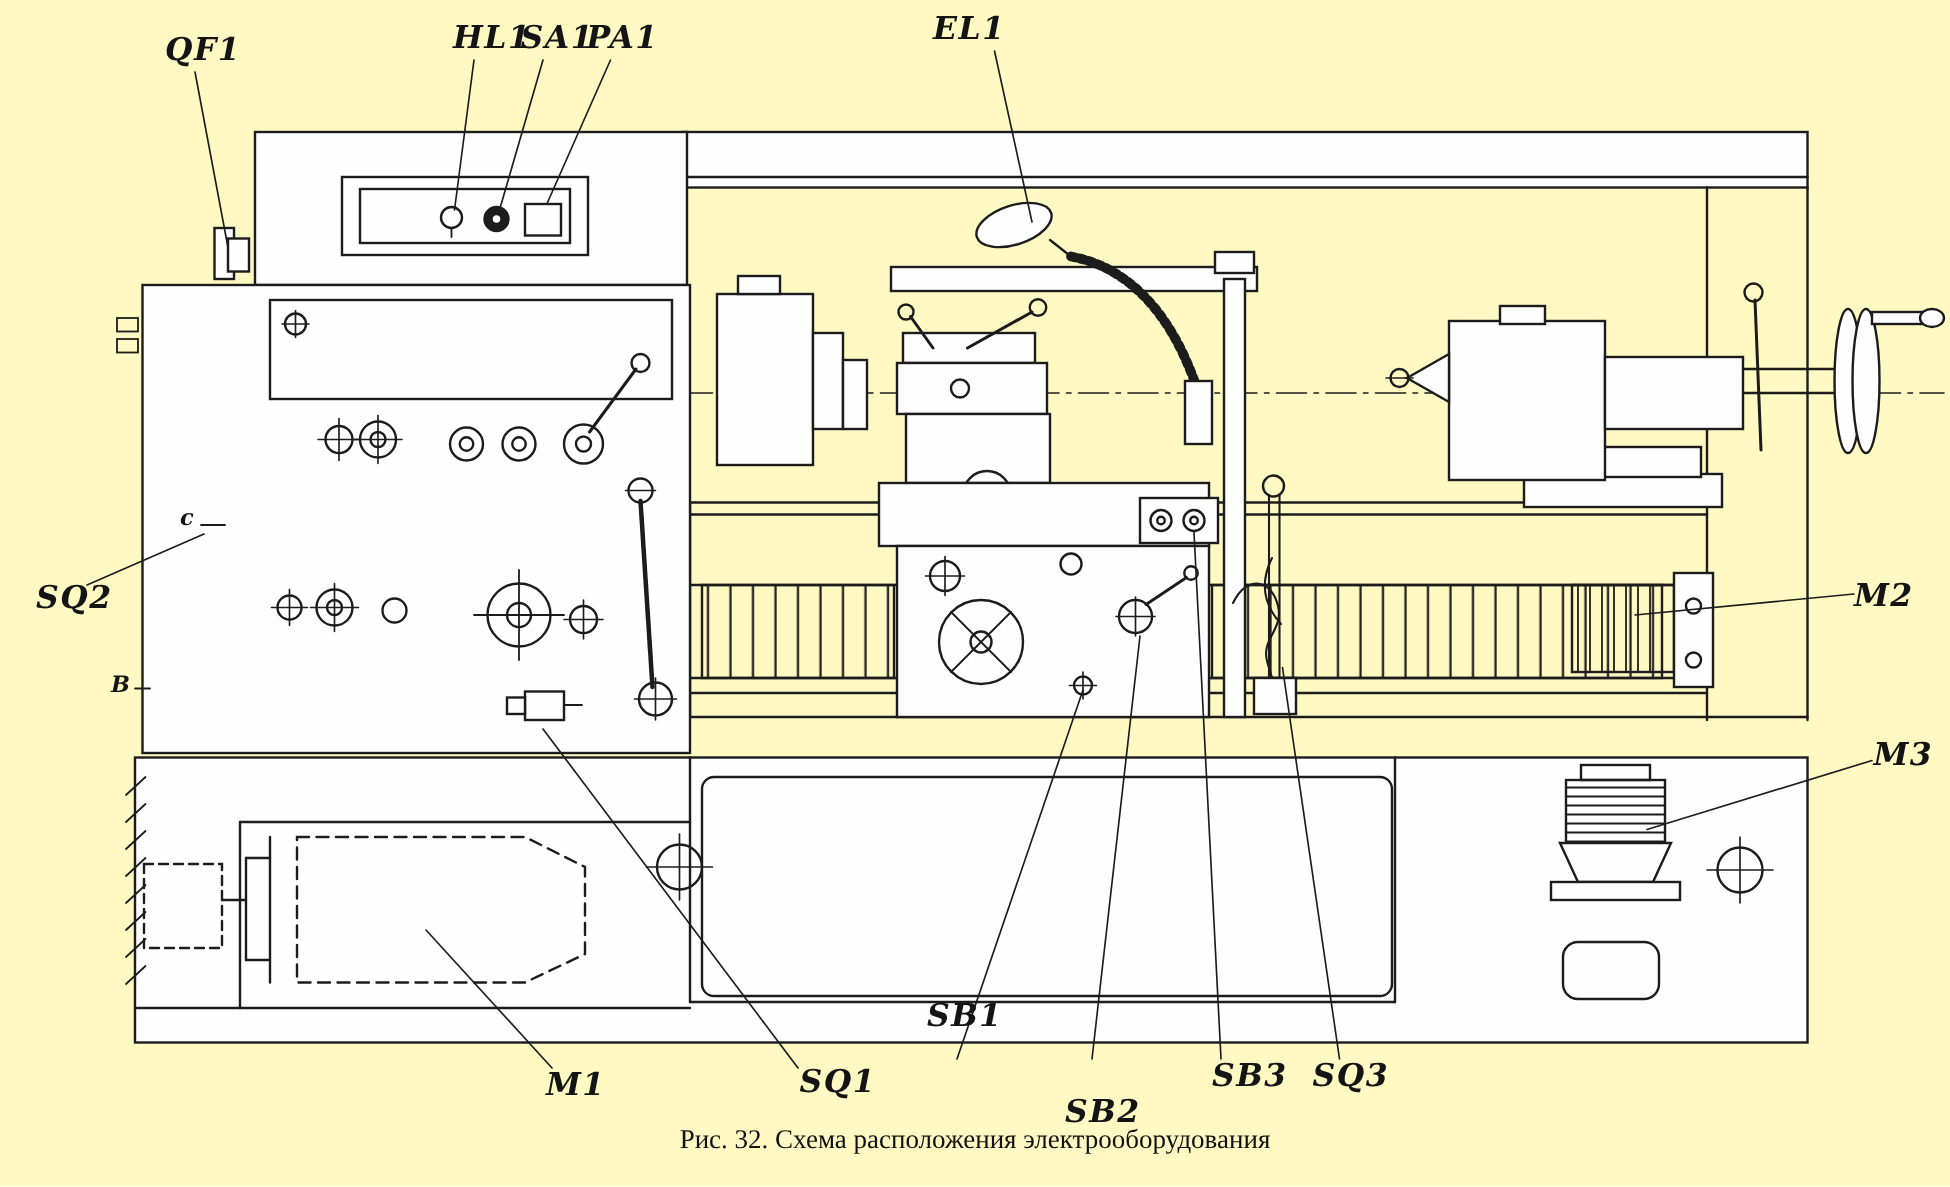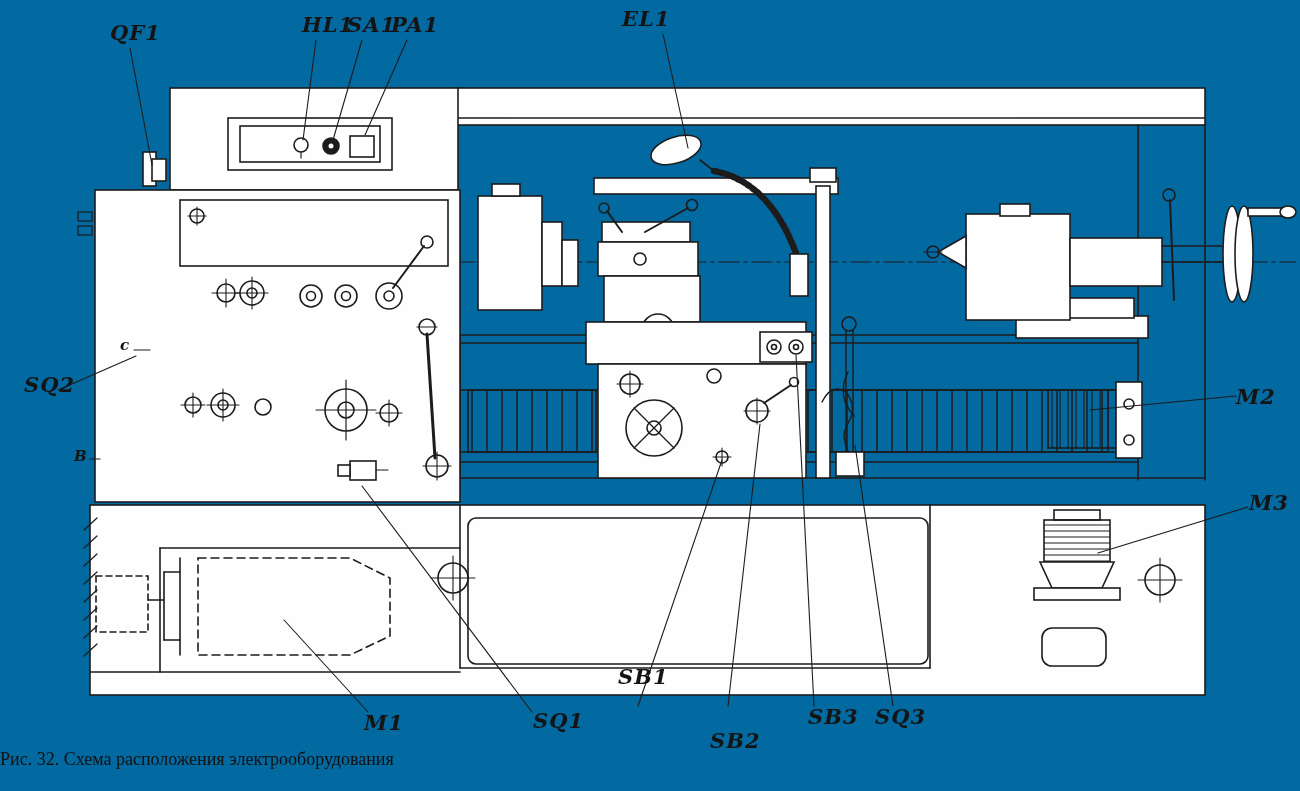--- a/index.html
+++ b/index.html
@@ -1,22 +1,22 @@
 <!DOCTYPE html>
 <html><head>
 <meta charset="utf-8">
 <style>
   html,body{margin:0;padding:0;background:#ffffff;}
-  #stage{position:relative;width:1300px;height:791px;background:#0369a1;overflow:hidden;
+  #stage{position:relative;width:1300px;height:791px;background:#fef9c3;overflow:hidden;
          font-family:"DejaVu Serif",serif;}
   #drawing{position:absolute;left:0;top:0;}
   .lbl{position:absolute;font:italic 700 21px "DejaVu Serif",serif;color:#141414;
        letter-spacing:1px;white-space:nowrap;}
   .mark{position:absolute;font:italic 700 15px "DejaVu Serif",serif;color:#141414;}
-  .caption{position:absolute;left:0;right:0;top:749px;text-align:left;
+  .caption{position:absolute;left:0;right:0;top:749px;text-align:center;
            font:400 18px "Liberation Serif",serif;color:#111;}
 </style>
 </head>
 <body>
 
 <div id="stage">
 
 <svg id="drawing" width="1300" height="791" viewBox="0 0 1300 791" fill="none" stroke="#1c1c1c" stroke-width="1.6" stroke-linecap="round">
 
   <defs>
@@ -305,21 +305,21 @@
     <line x1="814" y1="706" x2="796" y2="355"></line>
     <line x1="893" y1="706" x2="855" y2="445"></line>
   </g>
 </svg>
 
 <div class="lbl" style="left:110px;top:20px">QF1</div>
 <div class="lbl" style="left:302px;top:12px">HL1</div>
 <div class="lbl" style="left:347px;top:12px">SA1</div>
 <div class="lbl" style="left:391px;top:12px">PA1</div>
 <div class="lbl" style="left:622px;top:6px">EL1</div>
-<div class="lbl" style="left:24px;top:372px">SQ2</div>
+<div class="lbl" style="left:24px;top:385px">SQ2</div>
 <div class="lbl" style="left:1236px;top:384px">M2</div>
 <div class="lbl" style="left:1249px;top:490px">M3</div>
 <div class="lbl" style="left:364px;top:710px">M1</div>
 <div class="lbl" style="left:533px;top:708px">SQ1</div>
 <div class="lbl" style="left:618px;top:664px">SB1</div>
 <div class="lbl" style="left:710px;top:728px">SB2</div>
 <div class="lbl" style="left:808px;top:704px">SB3</div>
 <div class="lbl" style="left:875px;top:704px">SQ3</div>
 
 <div class="mark" style="left:120px;top:336px">с</div>

